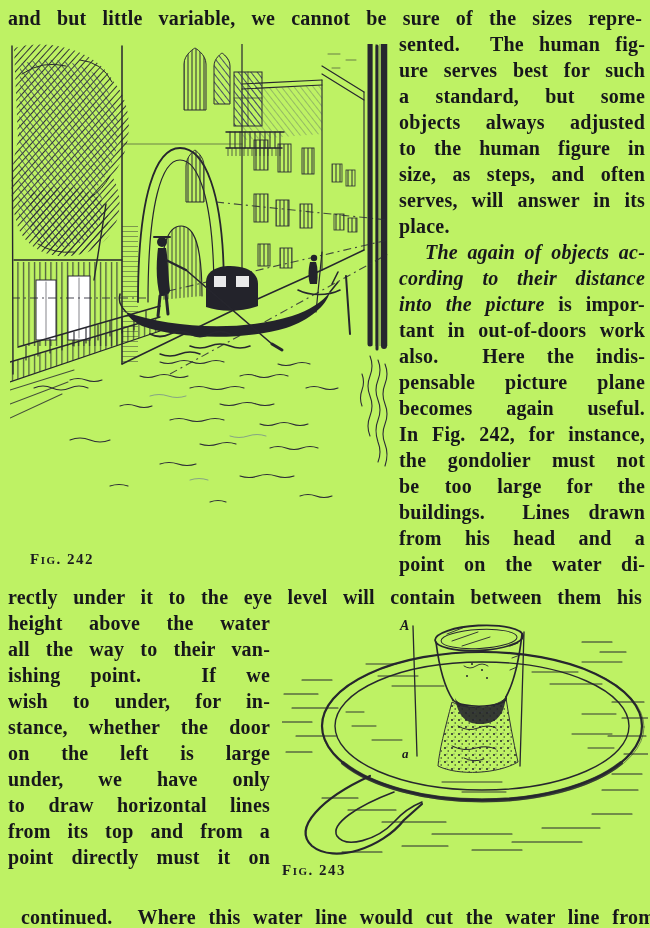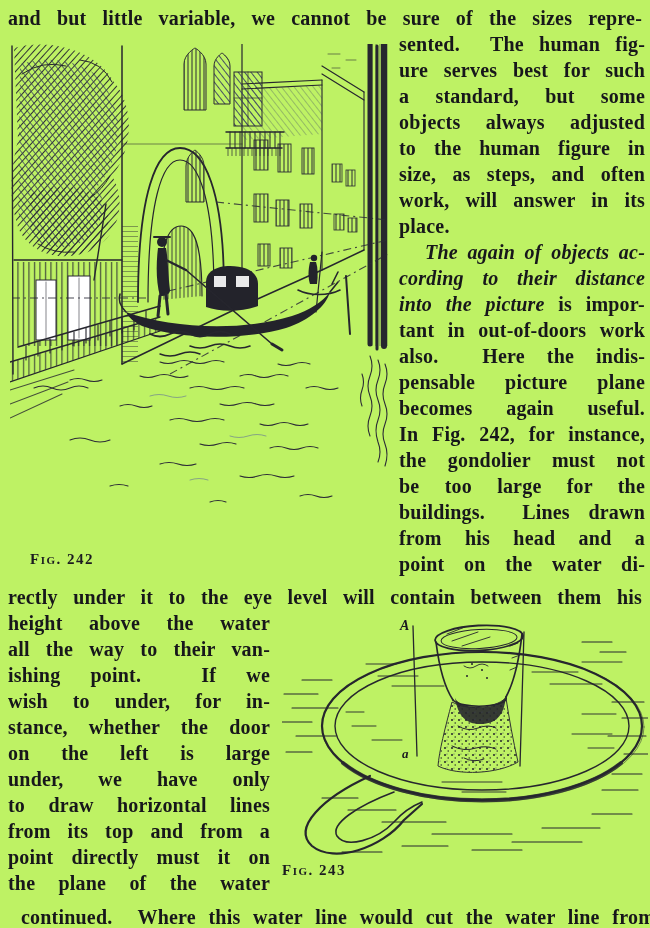--- a/index.html
+++ b/index.html
@@ -178,21 +178,21 @@
 
   <div class="abs caption" style="left:30px;top:551px;width:382px;">Fig. 242</div>
 
   <div class="abs tx" style="left:399px;top:31px;width:246px;">
       <div class="tline">sented.&nbsp; The human fig-</div>
       <div class="tline">ure serves best for such</div>
       <div class="tline">a standard, but some</div>
       <div class="tline">objects always adjusted</div>
       <div class="tline">to the human figure in</div>
       <div class="tline">size, as steps, and often</div>
-      <div class="tline">work, will answer in its</div>
+      <div class="tline">serves, will answer in its</div>
       <div class="tline noj">place.</div>
       <div class="tline it ind">The again of objects ac-</div>
       <div class="tline it">cording to their distance</div>
       <div class="tline"><span class="it">into the picture</span><span> is impor-</span></div>
       <div class="tline">tant in out-of-doors work</div>
       <div class="tline">also.&nbsp; Here the indis-</div>
       <div class="tline">pensable picture plane</div>
       <div class="tline">becomes again useful.</div>
       <div class="tline">In Fig. 242, for instance,</div>
       <div class="tline">the gondolier must not</div>
@@ -208,21 +208,20 @@
       <div class="tline">height above the water</div>
       <div class="tline">all the way to their van-</div>
       <div class="tline">ishing point.&nbsp; If we</div>
       <div class="tline">wish to under, for in-</div>
       <div class="tline">stance, whether the door</div>
       <div class="tline">on the left is large</div>
       <div class="tline">under, we have only</div>
       <div class="tline">to draw horizontal lines</div>
       <div class="tline">from its top and from a</div>
       <div class="tline">point directly must it on</div>
-      <div class="tline">the plane of the water</div>
     </div>
 
   <div class="abs" style="left:282px;top:606px;width:366px;height:252px;">
     <svg width="366" height="252" viewBox="0 0 366 252">
       <defs>
         <pattern id="gspk" patternUnits="userSpaceOnUse" width="7" height="7">
           <circle cx="2" cy="2" r="1.1" fill="#26262c"></circle>
           <circle cx="5.2" cy="5" r="0.8" fill="#26262c"></circle>
           <circle cx="4" cy="1" r="0.5" fill="#3a3f63"></circle>
         </pattern>

